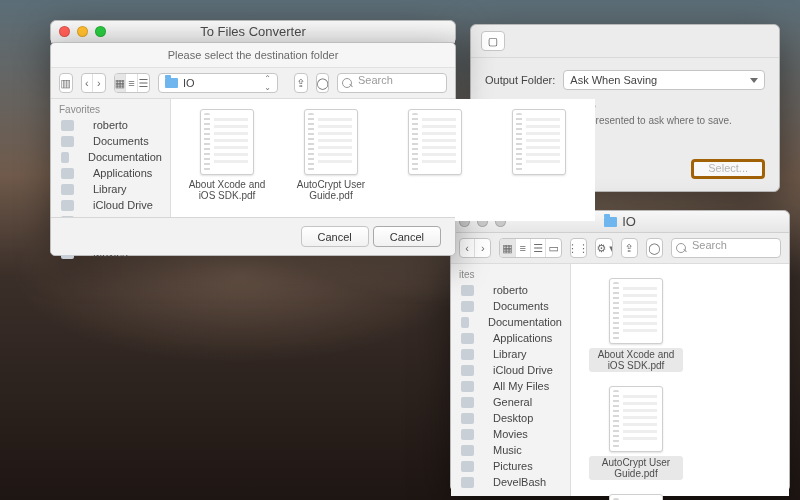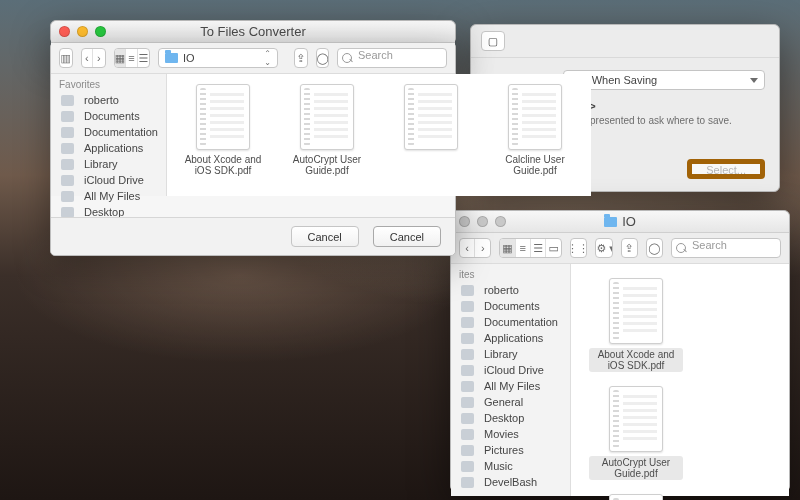--- a/index.html
+++ b/index.html
@@ -30,40 +30,40 @@
   .seg span.active{background:#e6e6e6}
   .pill{height:20px;border:1px solid #c6c6c6;border-radius:4px;background:#fff;display:flex;align-items:center;padding:0 6px;font-size:11px;color:#444;gap:5px;}
   .folder-ico{width:13px;height:10px;background:#6fb6ef;border-radius:1px;position:relative}
   .folder-ico:before{content:"";position:absolute;top:-3px;left:0;width:6px;height:3px;background:#6fb6ef;border-radius:1px 1px 0 0}
   .search{flex:0 0 110px;height:20px;border:1px solid #c6c6c6;border-radius:4px;background:#fff;font-size:11px;color:#9a9a9a;padding-left:18px;position:relative}
   .search:before{content:"";position:absolute;left:4px;top:4px;width:8px;height:8px;border:1.2px solid #9a9a9a;border-radius:50%}
   .search:after{content:"";position:absolute;left:11px;top:11px;width:4px;height:1.2px;background:#9a9a9a;transform:rotate(45deg)}
   .body{display:flex;height:calc(100% - 52px)}
   .sidebar{width:120px;background:#f3f3f3;border-right:1px solid #dedede;font-size:11px;color:#454545;padding-top:3px}
   .sidebar .hdr{font-size:10px;color:#8a8a8a;padding:2px 8px}
-  .sbi{display:flex;align-items:center;gap:10px;padding:2px 8px 2px 10px;cursor:default}
+  .sbi{display:flex;align-items:center;gap:19px;padding:2px 8px 2px 10px;cursor:default}
   .sbi .ic{width:13px;height:11px;background:#c9cfd6;border-radius:2px}
   .files{flex:1;background:#fff;display:flex;gap:20px;padding:10px 14px;align-items:flex-start}
   .file{width:84px;text-align:center;font-size:10px;color:#4d4d4d}
   .thumb{width:54px;height:66px;margin:0 auto 4px;background:#fff;border:1px solid #cfcfcf;border-radius:3px;position:relative;box-shadow:0 1px 2px rgba(0,0,0,.12)}
   .thumb:before{content:"";position:absolute;left:3px;top:3px;bottom:3px;width:6px;background:repeating-linear-gradient(#d8d8d8 0 2px,transparent 2px 5px);border-radius:2px}
   .thumb:after{content:"";position:absolute;right:5px;top:8px;width:34px;height:48px;background:repeating-linear-gradient(#eee 0 3px,transparent 3px 7px)}
-  .sheet .footer{position:absolute;bottom:0;left:0;right:0;height:38px;border-top:1px solid #d6d6d6;background:#f2f2f2;display:flex;justify-content:flex-end;align-items:center;gap:14px;padding-right:14px;border-radius:0 0 5px 5px}
+  .sheet .footer{position:absolute;bottom:0;left:0;right:0;height:38px;border-top:1px solid #d6d6d6;background:#f2f2f2;display:flex;justify-content:flex-end;align-items:center;gap:4px;padding-right:14px;border-radius:0 0 5px 5px}
   .btn{height:21px;padding:0 16px;border:1px solid #c5c5c5;border-radius:4px;background:linear-gradient(#fff,#f1f1f1);font-size:11px;color:#333;display:flex;align-items:center}
   .btn.primary{border-color:#a9a9a9}
 
   
   .general{left:470px;top:24px;width:310px;height:168px}
   .general .segbar{display:flex;gap:6px;padding:6px 10px;border-bottom:1px solid #d9d9d9}
   .general .content{padding:12px 14px;font-size:11px;color:#444}
   .row{display:flex;align-items:center;gap:8px;margin-bottom:10px}
   .popup{flex:1;height:20px;border:1px solid #c4c4c4;border-radius:4px;background:#fff;display:flex;align-items:center;justify-content:space-between;padding:0 6px;font-size:11px}
   .popup:after{content:"";width:0;height:0;border-left:4px solid transparent;border-right:4px solid transparent;border-top:5px solid #6c6c6c}
   .small{font-size:10px;color:#6d6d6d;line-height:1.35}
-  .selectbtn{position:absolute;right:14px;bottom:12px;height:20px;padding:0 14px;border:5px solid #a16207;border-radius:4px;background:#f8f8f8;font-size:11px;color:#b6b6b6}
+  .selectbtn{position:absolute;right:14px;bottom:12px;height:20px;padding:0 14px;border:3px solid #a16207;border-radius:4px;background:#f8f8f8;font-size:11px;color:#b6b6b6}
 
   
   .finder{left:450px;top:210px;width:340px;height:282px}
   .finder .titlebar{justify-content:center}
   .finder .toolbar{background:#ededed}
   .finder .body{height:calc(100% - 48px)}
   .finder .files{flex-wrap:wrap;gap:14px 26px;align-content:flex-start;padding:14px 10px 14px 18px}
   .finder .file{width:94px}
   .finder .file .lbl{display:inline-block;background:#e8e8e8;border-radius:3px;padding:1px 4px}
 
@@ -175,25 +175,25 @@
           <div class="sbi">
             <span class="ic"></span>
             <span>Desktop</span>
           </div>
           <div class="sbi">
             <span class="ic"></span>
             <span>Movies</span>
           </div>
           <div class="sbi">
             <span class="ic"></span>
+            <span>Music</span>
+          </div>
+          <div class="sbi">
+            <span class="ic"></span>
             <span>Pictures</span>
-          </div>
-          <div class="sbi">
-            <span class="ic"></span>
-            <span>Music</span>
           </div>
           <div class="sbi">
             <span class="ic"></span>
             <span>DevelBash</span>
           </div>
         </div>
     </div>
     <div class="files" id="finder-files">
         <div class="file"><div class="thumb"></div><span class="lbl">About Xcode and iOS SDK.pdf</span></div>
         <div class="file"><div class="thumb"></div><span class="lbl">AutoCrypt User Guide.pdf</span></div>
@@ -218,20 +218,21 @@
     <div class="traffic">
       <div class="dot red"></div>
       <div class="dot yellow"></div>
       <div class="dot green"></div>
     </div>
     <span>To Files Converter</span>
   </div>
 </div>
 
 <div class="sheet" id="save">
+  <div class="msg">Please select the destination folder</div>
   <div class="toolbar">
     <div class="seg">
         <span>▥</span>
       </div>
     <div class="seg">
         <span>‹</span>
         <span>›</span>
       </div>
     <div class="seg">
         <span class="active">▦</span>
@@ -303,21 +304,20 @@
         </div>
         <div class="file">
           <div class="thumb"></div>
           <div>AutoCrypt User Guide.pdf</div>
         </div>
         <div class="file">
           <div class="thumb"></div>
         </div>
         <div class="file">
           <div class="thumb"></div>
-          <div>Calcline User Guide.pdf</div>
         </div>
       </div>
   </div>
   <div class="footer">
     <div class="btn">Cancel</div>
     <div class="btn primary">Cancel</div>
   </div>
 </div>
 
 </body></html>

